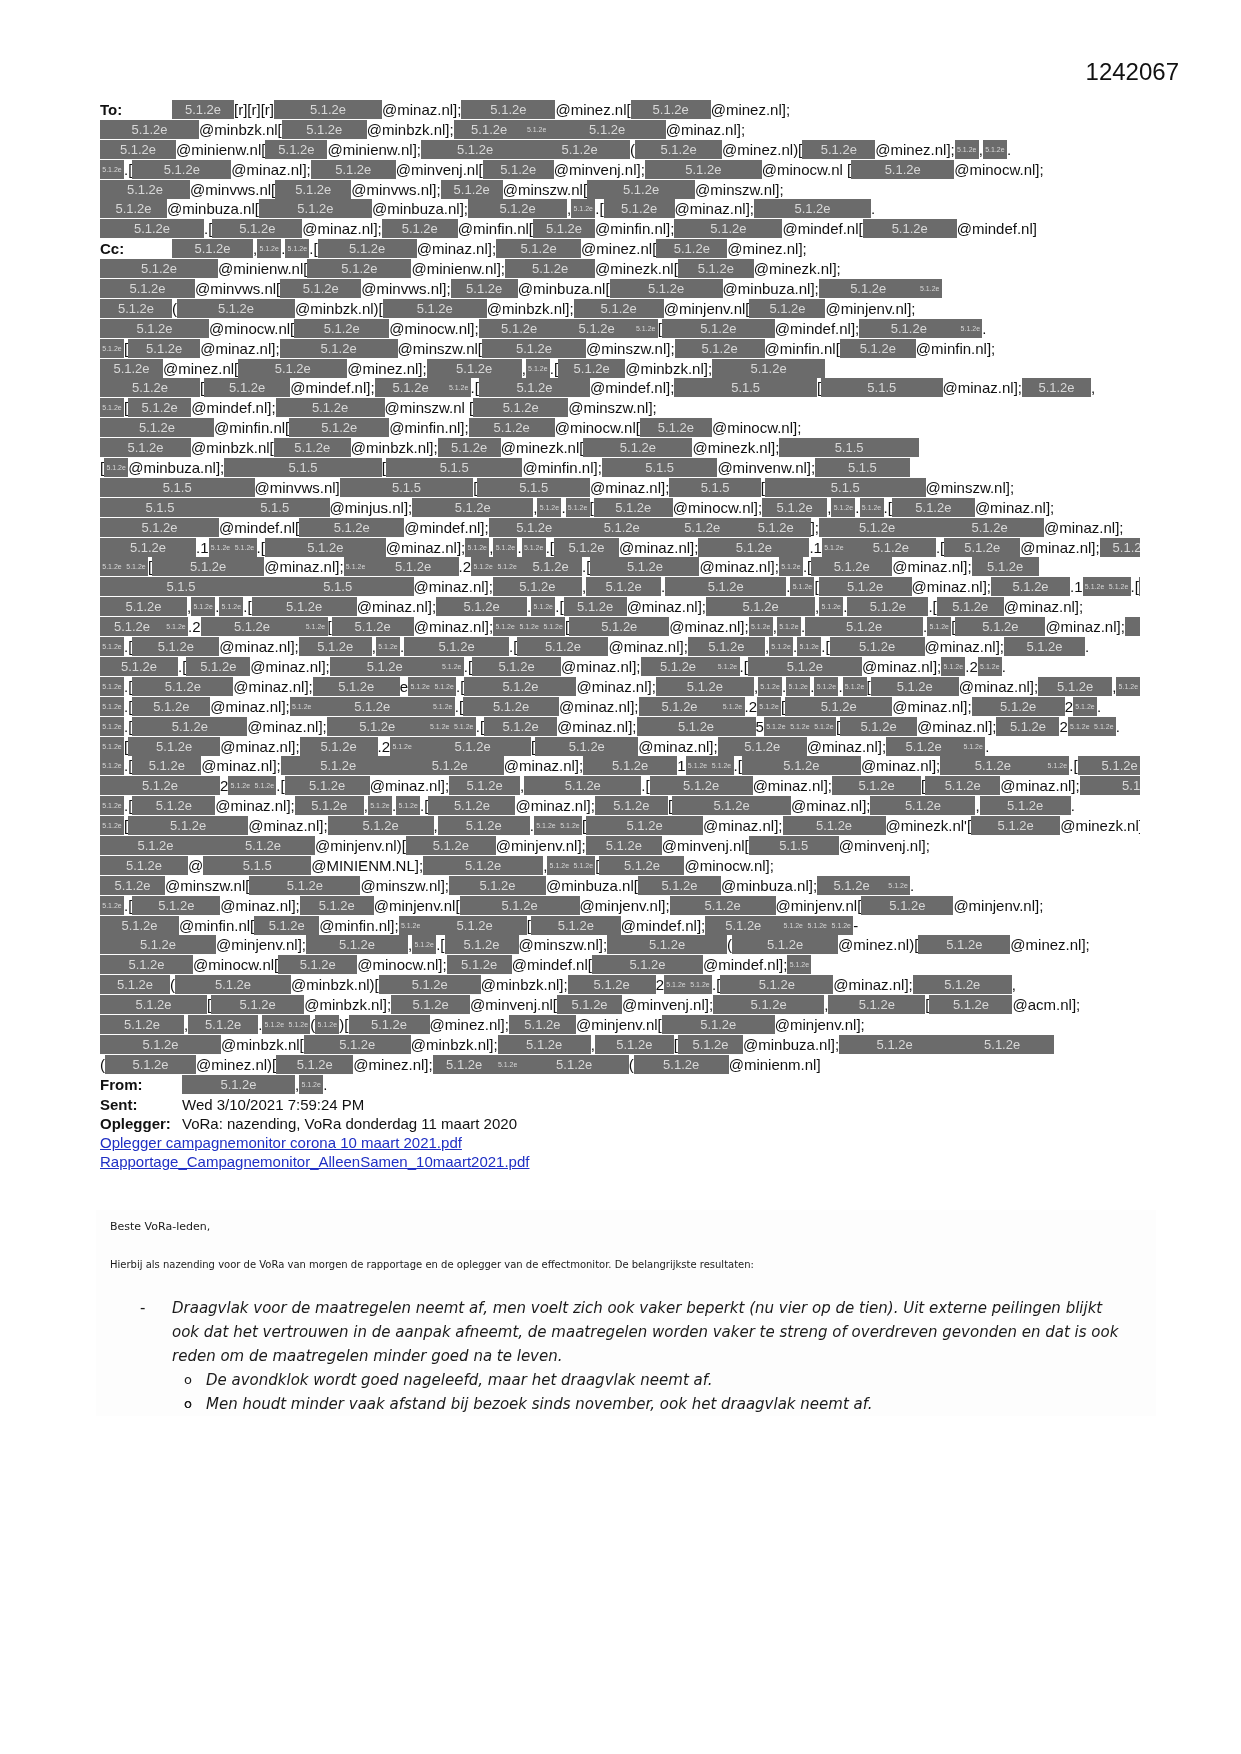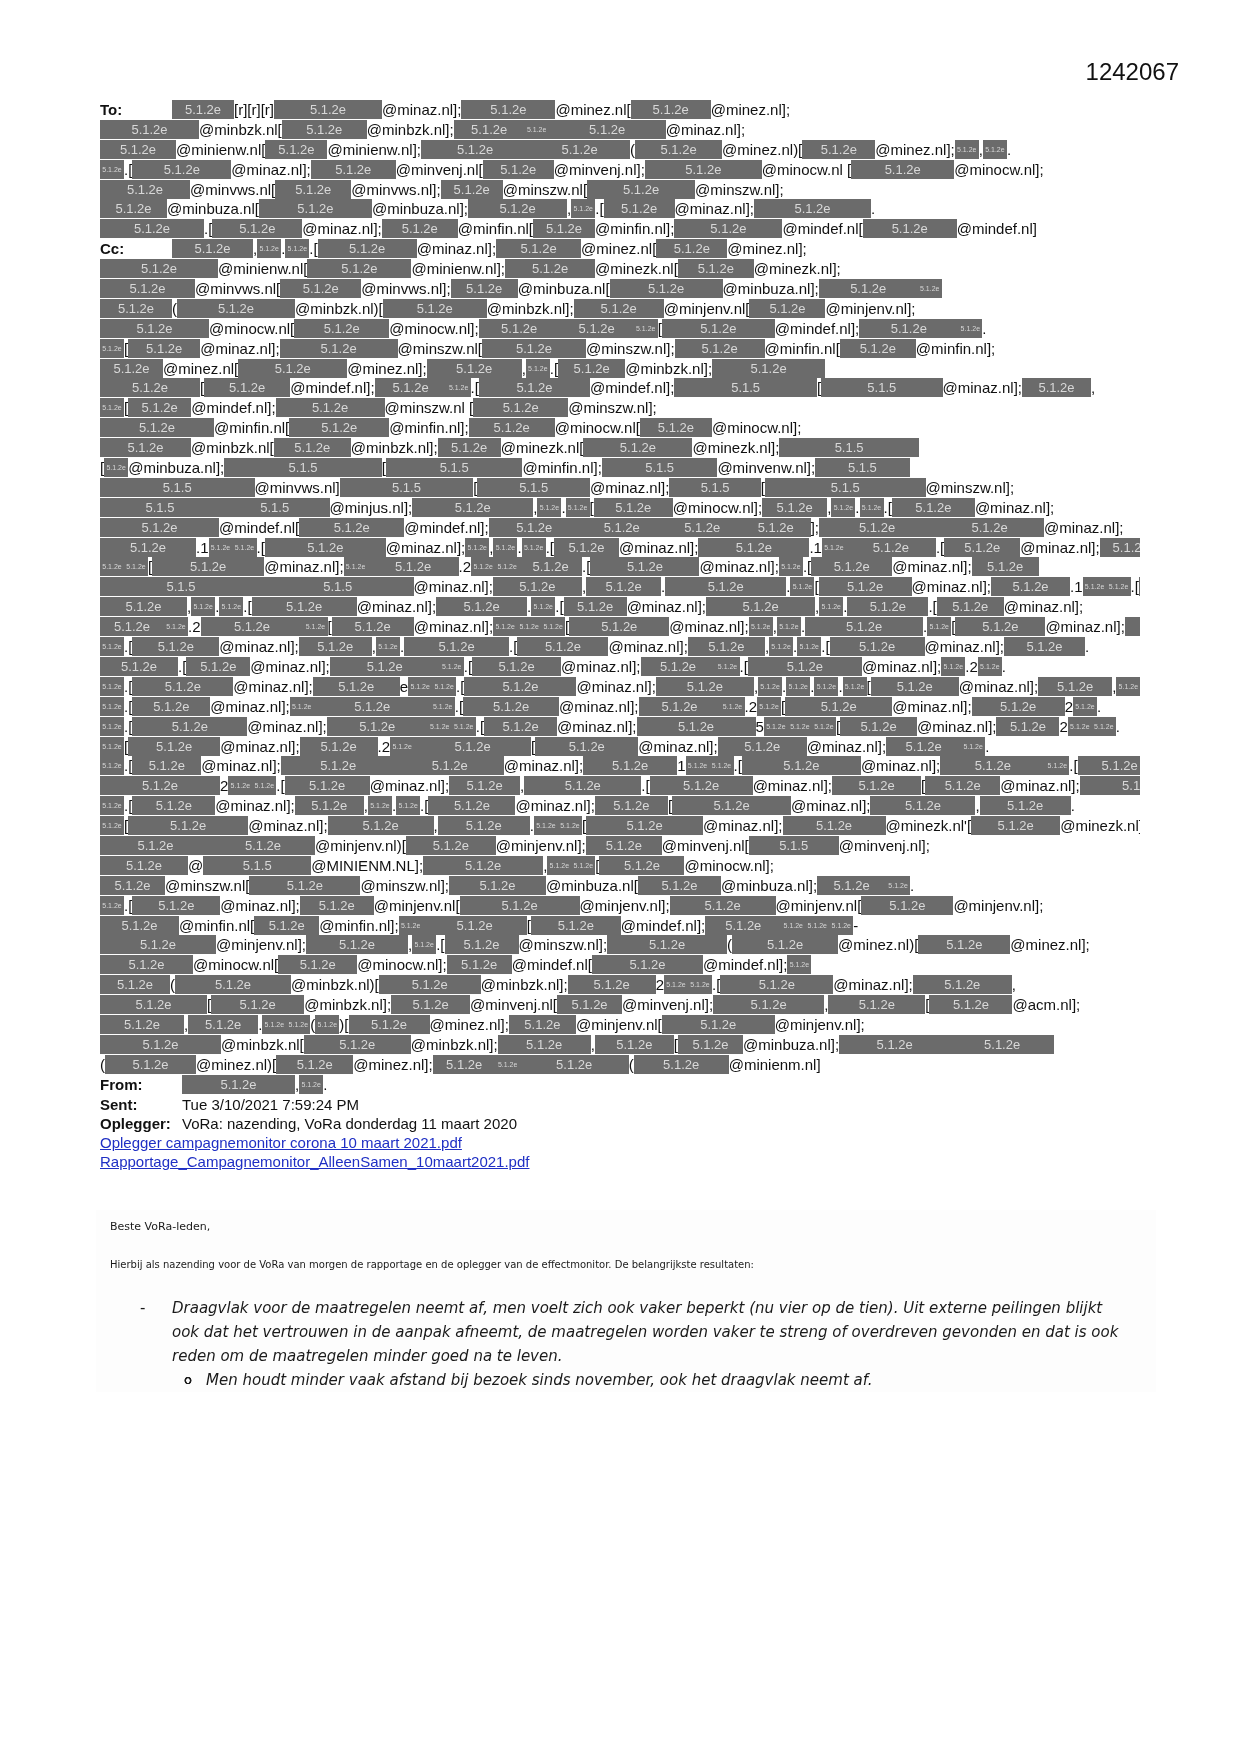--- a/index.html
+++ b/index.html
@@ -83,34 +83,34 @@
       <div class="line"><span class="r" style="width: 70px;">5.1.2e</span><span class="t">(</span><span class="r" style="width: 116px;">5.1.2e</span><span class="t">@minbzk.nl)[</span><span class="r" style="width: 102px;">5.1.2e</span><span class="t">@minbzk.nl];</span><span class="r" style="width: 88px;">5.1.2e</span><span class="t">2</span><span class="r sm" style="width: 24px;">5.1.2e</span><span class="r sm" style="width: 24px;">5.1.2e</span><span class="t">.[</span><span class="r" style="width: 113px;">5.1.2e</span><span class="t">@minaz.nl];</span><span class="r" style="width: 99px;">5.1.2e</span><span class="t">,</span></div>
       <div class="line"><span class="r" style="width: 107px;">5.1.2e</span><span class="t">[</span><span class="r" style="width: 93px;">5.1.2e</span><span class="t">@minbzk.nl];</span><span class="r" style="width: 79px;">5.1.2e</span><span class="t">@minvenj.nl[</span><span class="r" style="width: 65px;">5.1.2e</span><span class="t">@minvenj.nl];</span><span class="r" style="width: 111px;">5.1.2e</span><span class="t">,</span><span class="r" style="width: 97px;">5.1.2e</span><span class="t">[</span><span class="r" style="width: 83px;">5.1.2e</span><span class="t">@acm.nl];</span></div>
       <div class="line"><span class="r" style="width: 84px;">5.1.2e</span><span class="t">,</span><span class="r" style="width: 70px;">5.1.2e</span><span class="t">.</span><span class="r sm" style="width: 24px;">5.1.2e</span><span class="r sm" style="width: 24px;">5.1.2e</span><span class="t">(</span><span class="r sm" style="width: 24px;">5.1.2e</span><span class="t">)[</span><span class="r" style="width: 81px;">5.1.2e</span><span class="t">@minez.nl];</span><span class="r" style="width: 67px;">5.1.2e</span><span class="t">@minjenv.nl[</span><span class="r" style="width: 113px;">5.1.2e</span><span class="t">@minjenv.nl];</span></div>
       <div class="line"><span class="r" style="width: 121px;">5.1.2e</span><span class="t">@minbzk.nl[</span><span class="r" style="width: 107px;">5.1.2e</span><span class="t">@minbzk.nl];</span><span class="r" style="width: 93px;">5.1.2e</span><span class="t">,</span><span class="r" style="width: 79px;">5.1.2e</span><span class="t">[</span><span class="r" style="width: 65px;">5.1.2e</span><span class="t">@minbuza.nl];</span><span class="r" style="width: 111px;">5.1.2e</span><span class="r" style="width: 104px;">5.1.2e</span></div>
       <div class="line"><span class="t">(</span><span class="r" style="width: 91px;">5.1.2e</span><span class="t">@minez.nl)[</span><span class="r" style="width: 77px;">5.1.2e</span><span class="t">@minez.nl];</span><span class="r" style="width: 63px;">5.1.2e</span><span class="r sm" style="width: 24px;">5.1.2e</span><span class="r" style="width: 109px;">5.1.2e</span><span class="t">(</span><span class="r" style="width: 95px;">5.1.2e</span><span class="t">@minienm.nl]</span></div>
     </div>
   <div class="line">
     <span class="lbl" style="width:82px">From:</span><span id="from-val"><span class="r" style="width: 113px;">5.1.2e</span><span class="t">,</span><span class="r sm" style="width: 24px;">5.1.2e</span><span class="t">.</span></span>
   </div>
   <div class="meta-line">
-    <span class="lbl">Sent:</span><span>Tue 3/10/2021 7:59:24 PM</span>
+    <span class="lbl">Sent:</span><span>Wed 3/10/2021 7:59:24 PM</span>
   </div>
   <div class="meta-line">
     <span class="lbl">Oplegger:</span><span>VoRa: nazending, VoRa donderdag 11 maart 2020</span>
   </div>
   <a class="att" href="#">Oplegger campagnemonitor corona 10 maart 2021.pdf</a>
   <a class="att" href="#">Rapportage_Campagnemonitor_AlleenSamen_10maart2021.pdf</a>
 </div>
 
 <div class="body-wrap">
   <div class="greet">Beste VoRa-leden,</div>
   <div class="intro">Hierbij als nazending voor de VoRa van morgen de rapportage en de oplegger van de effectmonitor. De belangrijkste resultaten:</div>
   <div class="bullets">
     <div class="b1">
       <span class="dash">-</span>
       <span>Draagvlak voor de maatregelen neemt af, men voelt zich ook vaker beperkt (nu vier op de tien). Uit externe peilingen blijkt ook dat het vertrouwen in de aanpak afneemt, de maatregelen worden vaker te streng of overdreven gevonden en dat is ook reden om de maatregelen minder goed na te leven.</span>
     </div>
-    <div class="sub"><span class="o">o</span></div>
+    <div class="sub"><span class="o">o</span><span>De avondklok wordt goed nageleefd, maar het draagvlak neemt af.</span></div>
     <div class="sub"><span class="o">o</span></div>
     <div class="sub"><span class="o">o</span><span>Men houdt minder vaak afstand bij bezoek sinds november, ook het draagvlak neemt af.</span></div>
   </div>
 </div>
 
 </body></html>

